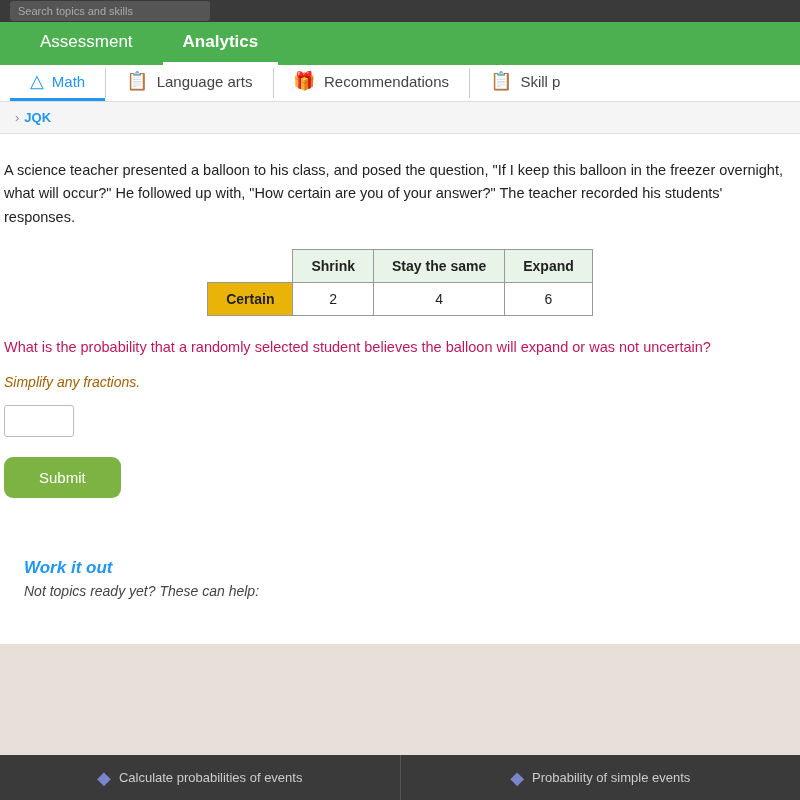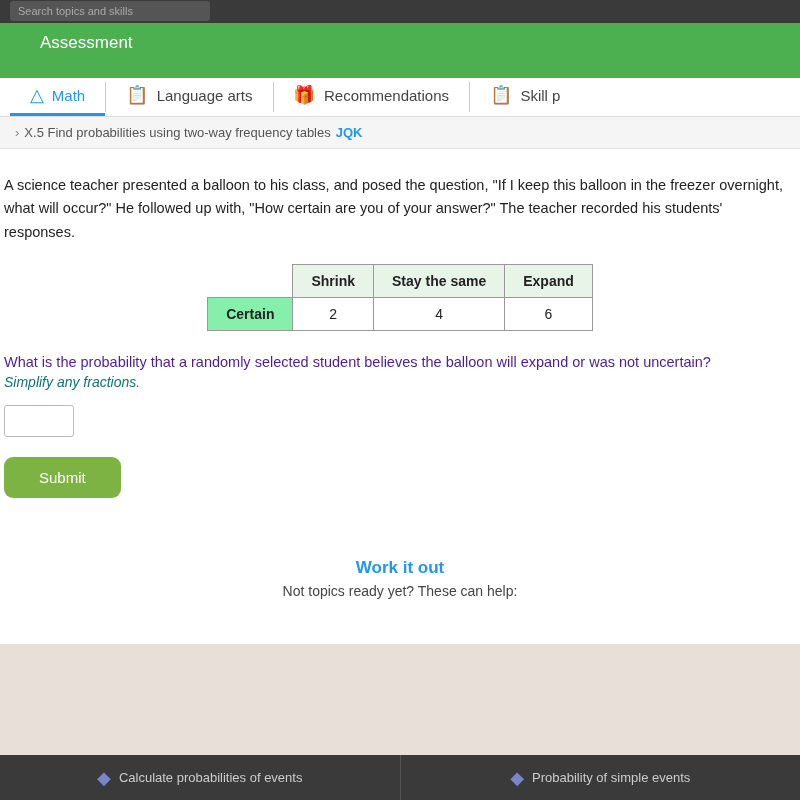--- a/index.html
+++ b/index.html
@@ -30,23 +30,22 @@
       padding: 0 8px;
       display: flex;
       align-items: center;
     }
 
     
     .header {
       background: #4caf50;
       height: 55px;
       display: flex;
-      align-items: flex-start;
+      align-items: center;
       padding: 0 20px;
-      flex-direction: column;
     }
     .header-tab {
       padding: 10px 20px;
       color: white;
       font-size: 17px;
       font-weight: normal;
       cursor: pointer;
       border-bottom: 3px solid transparent;
       margin-right: 10px;
     }
@@ -139,39 +138,40 @@
       font-weight: bold;
       color: #222;
     }
     .data-table td {
       border: 1px solid #999;
       padding: 8px 18px;
       text-align: center;
       color: #222;
     }
     .data-table td.row-header {
-      background: #86efac;
+      background: #eab308;
       font-weight: bold;
       text-align: left;
     }
     .data-table th.empty-header {
       background: white;
       border: none;
     }
 
     .sub-question {
       font-size: 14.5px;
-      color: #4c1d95;
+      color: #be185d;
       line-height: 1.6;
+      margin-bottom: 15px;
     }
 
     .simplify-note {
       font-style: italic;
       font-size: 14px;
-      color: #0f766e;
+      color: #a16207;
       margin-bottom: 15px;
     }
 
     .answer-input {
       width: 70px;
       height: 32px;
       border: 1px solid #bbb;
       border-radius: 3px;
       font-size: 14px;
       padding: 0 8px;
@@ -185,23 +185,24 @@
       border: none;
       border-radius: 9px;
       padding: 12px 35px;
       font-size: 15px;
       cursor: pointer;
       margin-bottom: 40px;
     }
 
     
     .work-it-out {
-      text-align: center;
+      text-align: left;
       padding: 20px;
       background: white;
+      font-style: italic;
     }
     .work-it-out-title {
       color: #2196F3;
       font-size: 17px;
       font-weight: bold;
       margin-bottom: 5px;
     }
     .work-it-out-subtitle {
       color: #444;
       font-size: 14px;
@@ -281,21 +282,20 @@
     </div>
     <div class="divider-v"></div>
     <div class="subject-tab">
       <span class="tab-icon">📋</span>
       <span>Skill p</span>
     </div>
   </div>
 
   <div class="breadcrumb">
     <span class="chevron">›</span>
-    <span>X.5 Find probabilities using two-way frequency tables</span>
     <span class="code">JQK</span>
   </div>
 
   <div class="main-content">
 
     <p class="question-text">A science teacher presented a balloon to his class, and posed the question, "If I keep this balloon in the freezer overnight, what will occur?" He followed up with, "How certain are you of your answer?" The teacher recorded his students' responses.</p>
 
     
     <div class="data-table-wrap">
       <table class="data-table">

